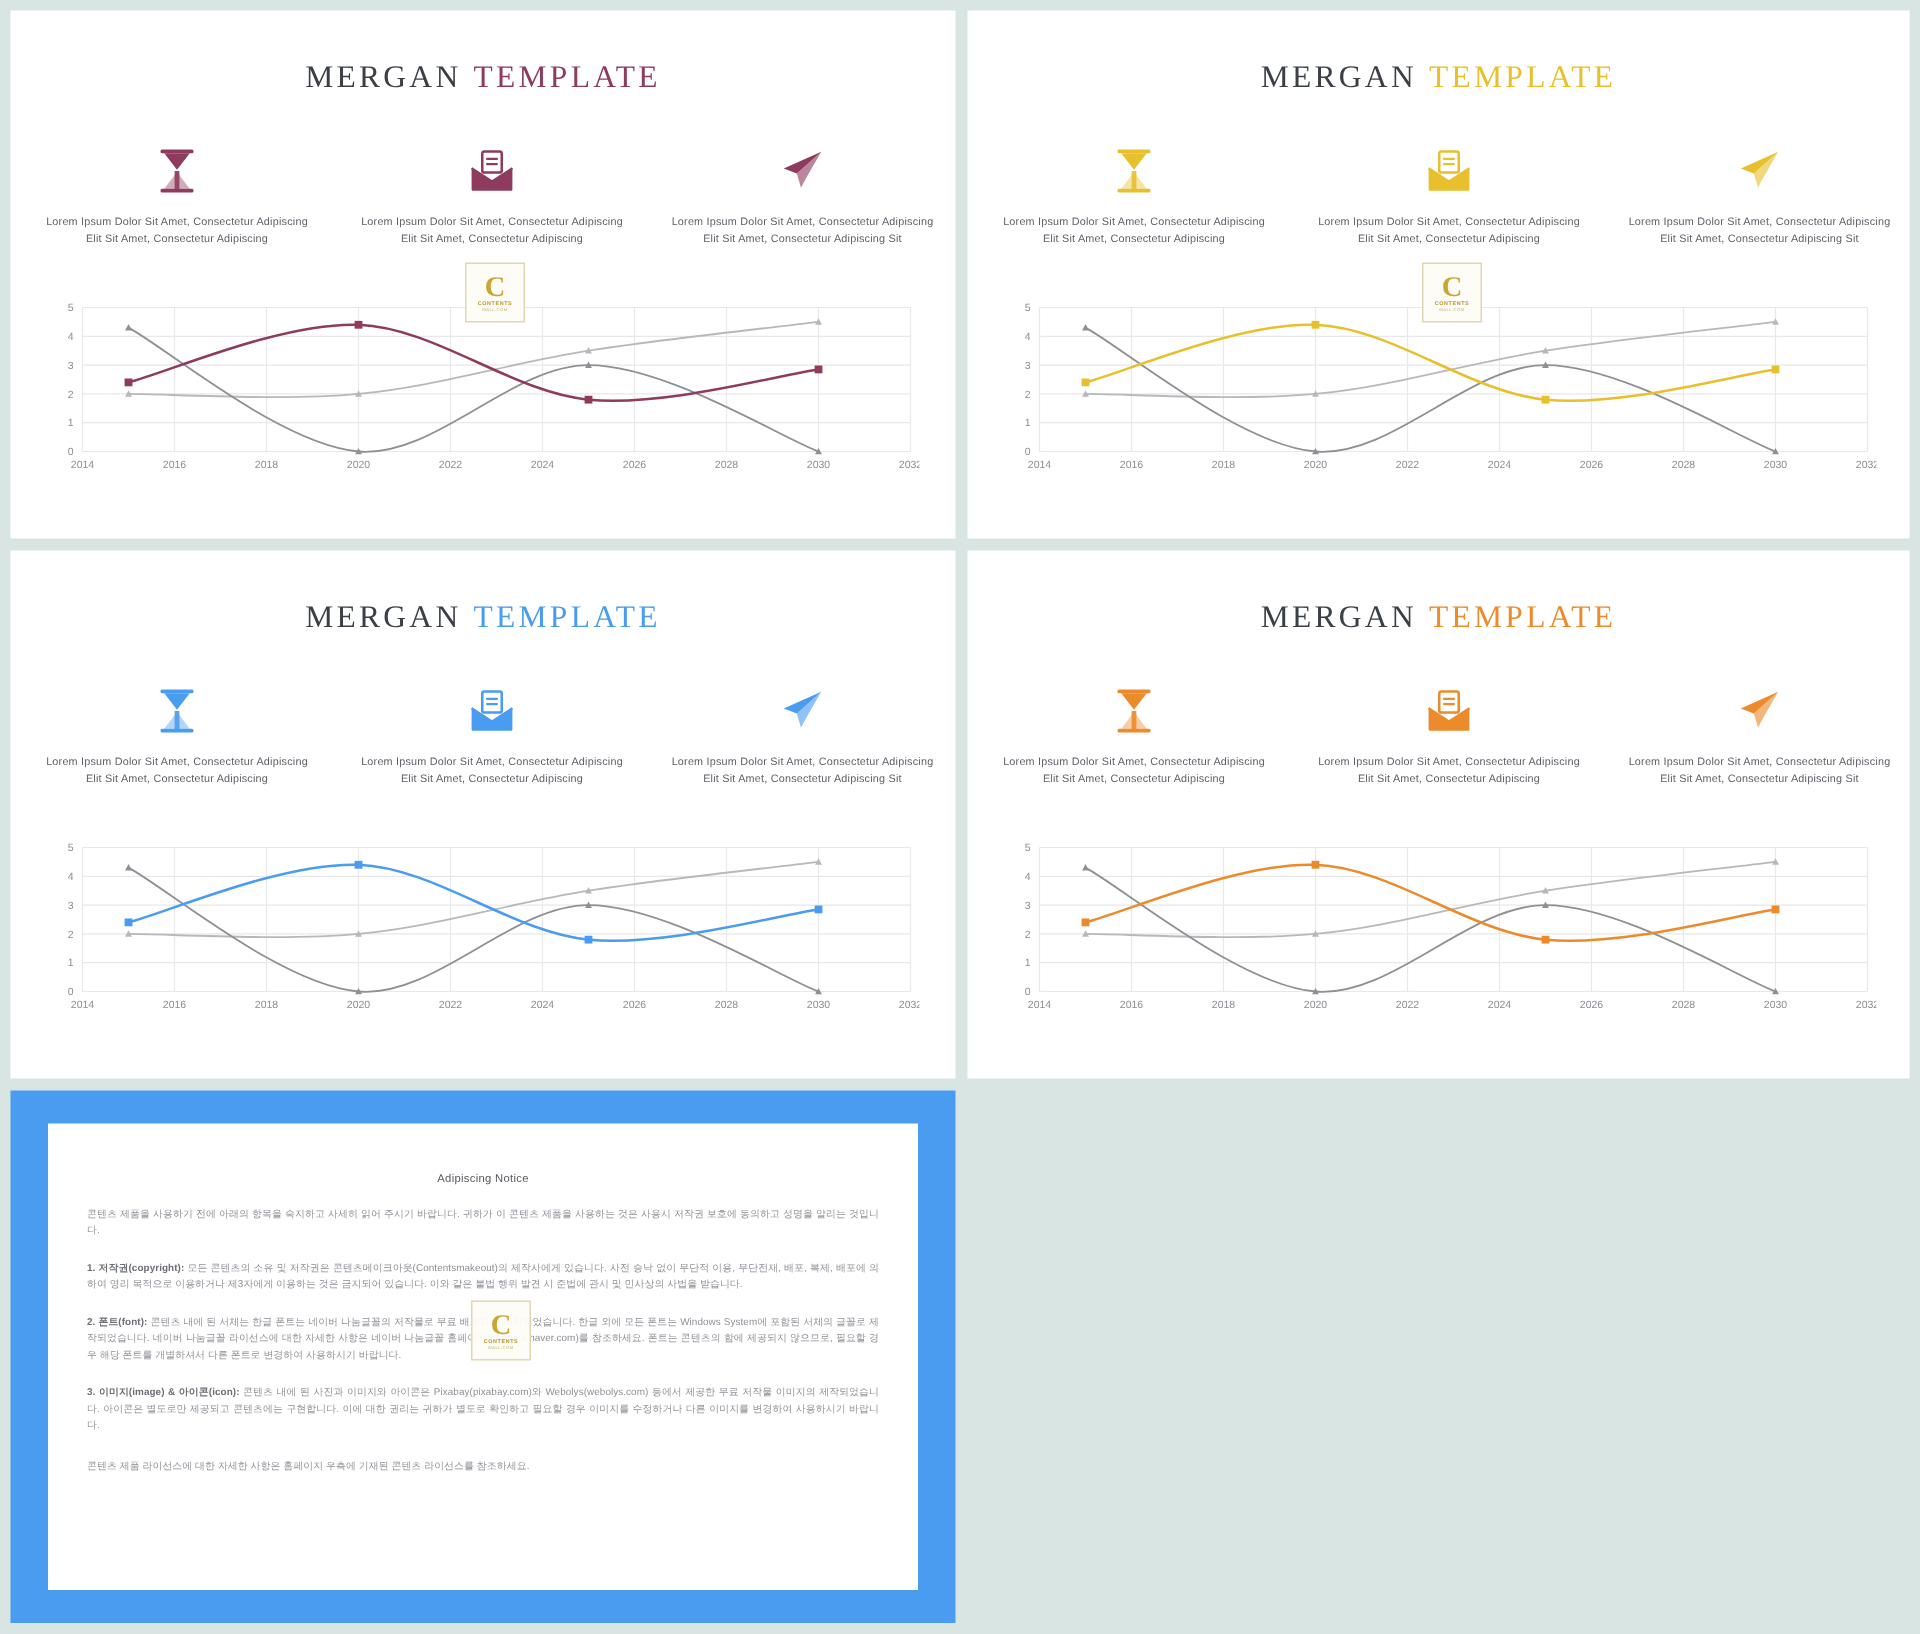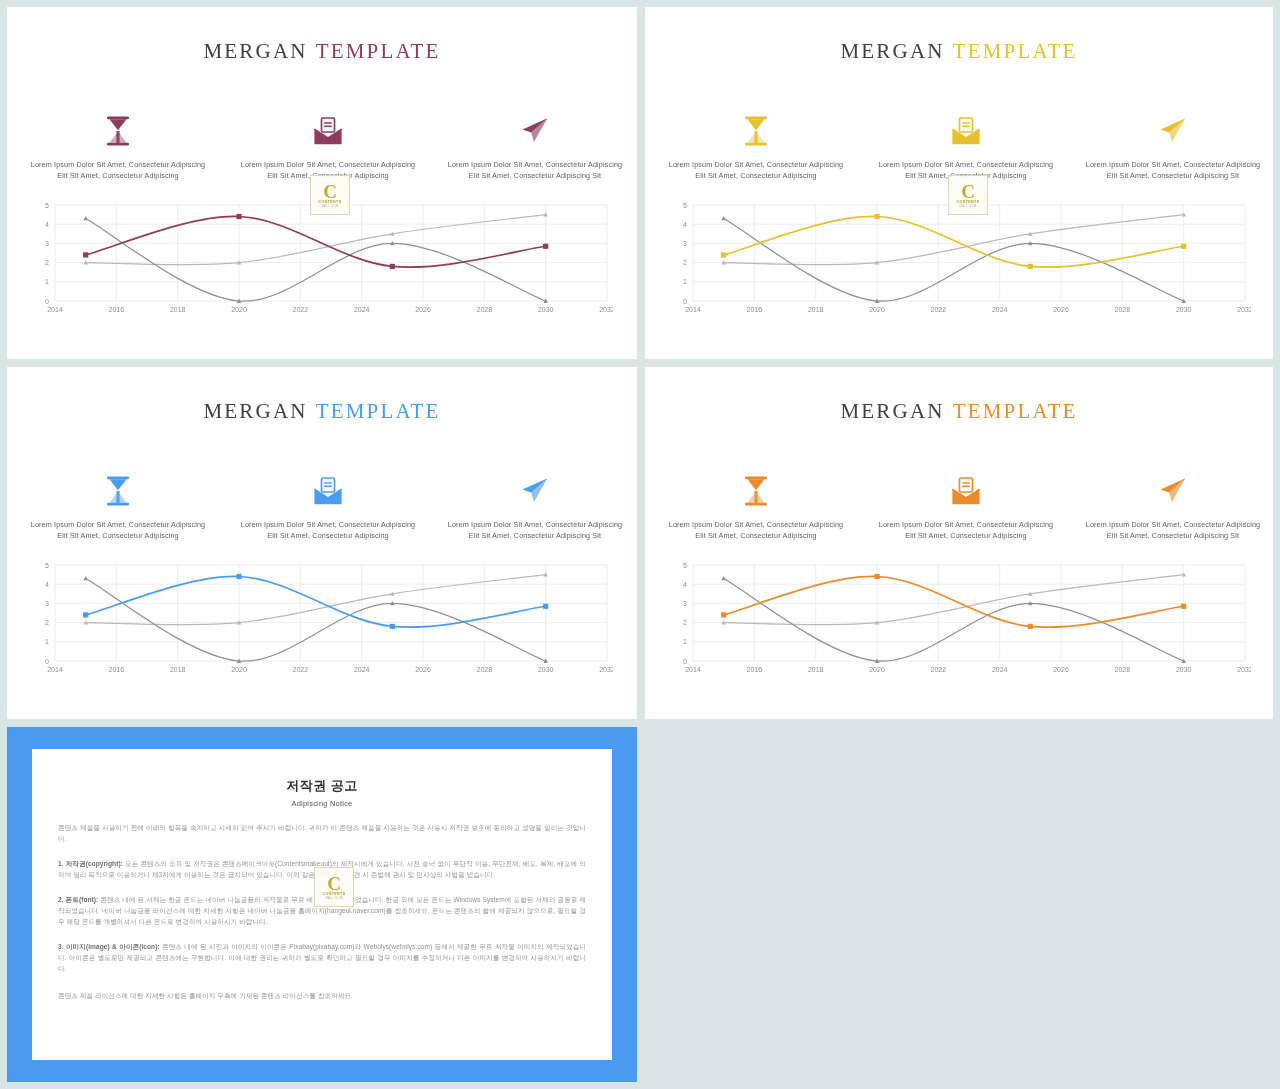--- a/index.html
+++ b/index.html
@@ -30,21 +30,21 @@
     white-space:nowrap;
   }
   .title .t-mergan{color:#3b3f46;}
   .title .t-template{margin-left:8px;}
 
   
   .features{
     position:absolute;left:0;right:0;top:90px;height:90px;
   }
   .feature{
-    position:absolute;top:17px;text-align:center;
+    position:absolute;top:0;text-align:center;
   }
   .feature .ficon{
     height:34px;display:flex;align-items:center;justify-content:center;
   }
   .feature .ftext{
     margin-top:12px;
     font-size:7.2px;line-height:10.5px;color:#5e6168;
     letter-spacing:.15px;
   }
   
@@ -478,21 +478,20 @@
           <rect x="203.40" y="14.92" width="5.2" height="5.2" fill="#ec8b2b"></rect>
           <rect x="356.73" y="64.84" width="5.2" height="5.2" fill="#ec8b2b"></rect>
           <rect x="510.07" y="44.68" width="5.2" height="5.2" fill="#ec8b2b"></rect>
         </svg>
       </div>
 
   </div>
 
   <div id="slide-5">
     <div class="inner">
-      <div class="cr-title">저작권 공고</div>
       <div class="cr-sub">Adipiscing Notice</div>
       <div class="cr-p">콘텐츠 제품을 사용하기 전에 아래의 항목을 숙지하고 사세히 읽어 주시기 바랍니다. 귀하가 이 콘텐츠 제품을 사용하는 것은 사용시 저작권 보호에 동의하고 성명을 알리는 것입니다.</div>
 
       <div class="cr-p">
         <b>1. 저작권(copyright):</b><span> 모든 콘텐츠의 소유 및 저작권은 콘텐츠메이크아웃(Contentsmakeout)의 제작사에게 있습니다. 사전 승낙 없이 무단적 이용, 무단전재, 배포, 복제, 배포에 의하여 영리 목적으로 이용하거나 제3자에게 이용하는 것은 금지되어 있습니다. 이와 같은 불법 행위 발견 시 준법에 관시 및 민사상의 사법을 받습니다.</span>
       </div>
       <div class="cr-p">
         <b>2. 폰트(font):</b><span> 콘텐츠 내에 된 서체는 한글 폰트는 네이버 나눔글꼴의 저작물로 무료 배포되어 제작되었습니다. 한글 외에 모든 폰트는 Windows System에 포함된 서체의 글꼴로 제작되었습니다. 네이버 나눔글꼴 라이선스에 대한 자세한 사항은 네이버 나눔글꼴 홈페이지(hangeul.naver.com)를 참조하세요. 폰트는 콘텐츠의 함에 제공되지 않으므로, 필요할 경우 해당 폰트를 개별하셔서 다른 폰트로 변경하여 사용하시기 바랍니다.</span>
       </div>
       <div class="cr-p">

